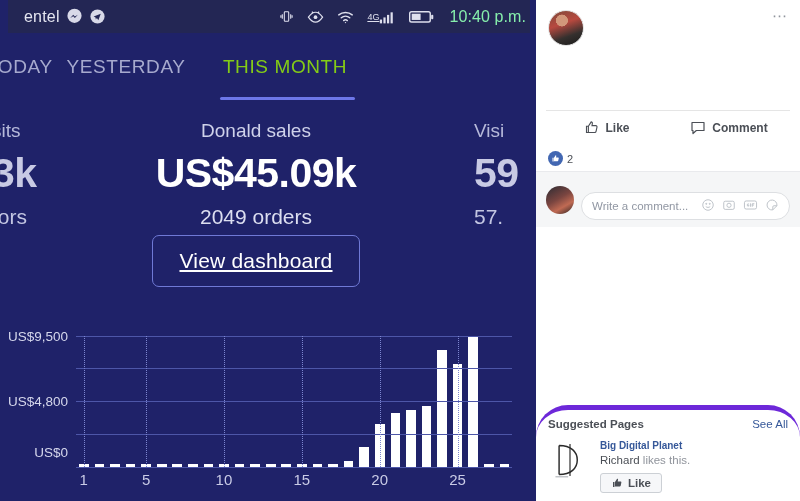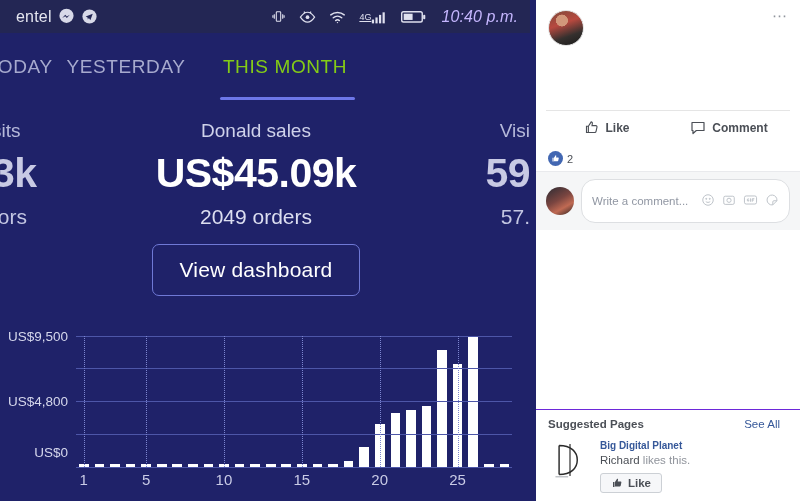--- a/index.html
+++ b/index.html
@@ -20,26 +20,27 @@
     flex:0 0 530px;
   }
 
   
   .statusbar{
     height:33px; width:100%;
     background:#232654;
     display:flex; align-items:center;
     padding:0 12px 0 16px;
     color:#dfe0ee;
+    margin-left:8px;
   }
   .sb-carrier{ font-size:16px; letter-spacing:.2px; color:#e4e5f0; }
   .sb-icon{ display:inline-flex; align-items:center; justify-content:center; margin-left:6px; }
   .sb-spacer{ flex:1; }
   .sb-right{ display:flex; align-items:center; gap:7px; }
-  .sb-time{ font-size:16px; margin-left:8px; color:#c4b5fd; letter-spacing:.1px;font-style:italic; }
+  .sb-time{ font-size:16px; margin-left:8px; color:#86efac; letter-spacing:.1px; }
   .sb-4g{ font-size:9px; vertical-align:super; color:#dfe0ee;text-decoration:underline; }
 
   
   .tabs{
     height:67px; width:100%;
     background:#1f2269;
     display:flex; align-items:stretch;
     position:relative;
     padding-left:0;
   }
@@ -63,31 +64,31 @@
   .cards{
     position:relative; height:170px;
     display:flex; align-items:flex-start;
   }
   .card{
     flex:0 0 auto; text-align:center;
     padding-top:18px; color:#ffffff;
   }
   .card.side{ color:#b9bcdd; }
   .card-peek-l{ width:46px; overflow:hidden; text-align:left; margin-left:-8px; }
-  .card-peek-r{ width:56px; overflow:hidden; text-align:right; }
+  .card-peek-r{ width:56px; overflow:hidden; text-align:left; }
   .card-main{ flex:1; }
   .c-label{ font-size:19px; color:#cfd2ea; font-weight:400; line-height:26px; white-space:nowrap;}
   .c-value{ font-size:41px; font-weight:700; line-height:58px; letter-spacing:-.5px; white-space:nowrap;}
   .c-sub{ font-size:21px; color:#dcdef0; line-height:30px; white-space:nowrap;}
   .card.side .c-label{ color:#b6b9da; }
   .card.side .c-value{ color:#c8cae4; }
   .card.side .c-sub{ color:#c3c6e2; }
 
   
-  .dash-wrap{ display:flex; justify-content:center; margin-top:12px; }
+  .dash-wrap{ display:flex; justify-content:center; margin-top:3px;text-decoration:underline; }
   .dash-btn{
     border:1.5px solid #6f79d6;
     border-radius:7px;
     color:#ffffff; background:transparent;
     font-size:21px;
     padding:13px 26px;
     letter-spacing:.2px;
     cursor:pointer;
   }
 
@@ -193,32 +194,33 @@
 
   .fb-commentbox{
     background:#f5f6f7; border-top:1px solid #e9eaed;
     display:flex; align-items:center; padding:7px 10px; gap:7px;
   }
   .fb-cmt-avatar{
     width:28px;height:28px;border-radius:50%;flex:0 0 28px;
     background:linear-gradient(150deg,#2b2b33 0%, #7a4540 45%, #c06a53 70%, #241f1f 100%);
   }
   .fb-input{
-    flex:1; height:44px; background:#ffffff;
+    flex:1; height:28px; background:#ffffff;
     border:1px solid #dddfe2; border-radius:14px;
     display:flex; align-items:center; padding:0 10px;
     justify-content:space-between;
+    margin-top:13px;
   }
   .fb-input-ph{ color:#9197a3; font-size:11.5px; }
   .fb-input-icons{ display:flex; gap:7px; align-items:center; }
 
   .fb-suggested{
     position:absolute; left:0; right:0; bottom:0;
-    border-top:1px solid #6d28d9;
-    padding:8px 20px 8px 12px; background:#fff;
+    border-top:5px solid #6d28d9;
+    padding:8px 12px 8px 12px; background:#fff;border-radius:32px;
   }
   .sg-head{ display:flex; justify-content:space-between; align-items:center; }
   .sg-title{ font-size:11.5px; font-weight:700; color:#4b4f56; }
   .sg-seeall{ font-size:11.5px; color:#365899; cursor:pointer; }
   .sg-row{ display:flex; margin-top:8px; }
   .sg-logo{
     width:44px;height:44px;flex:0 0 44px;
     display:flex;align-items:center;justify-content:center;
   }
   .sg-body{ margin-left:8px; }

